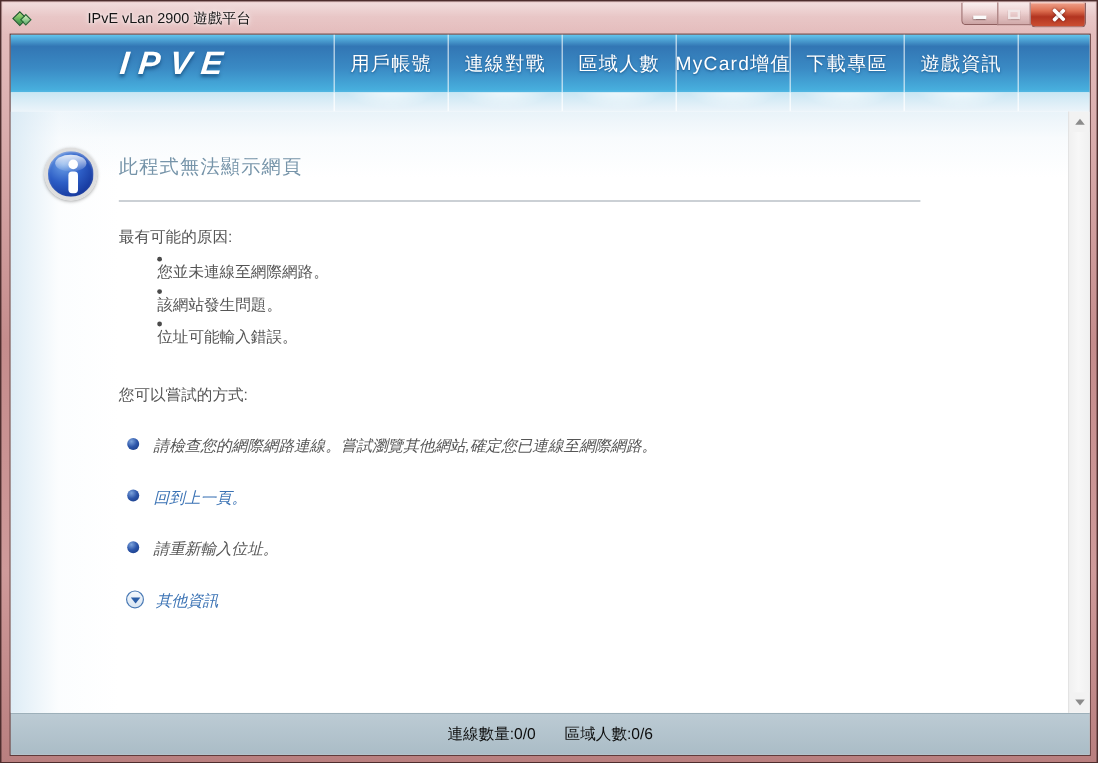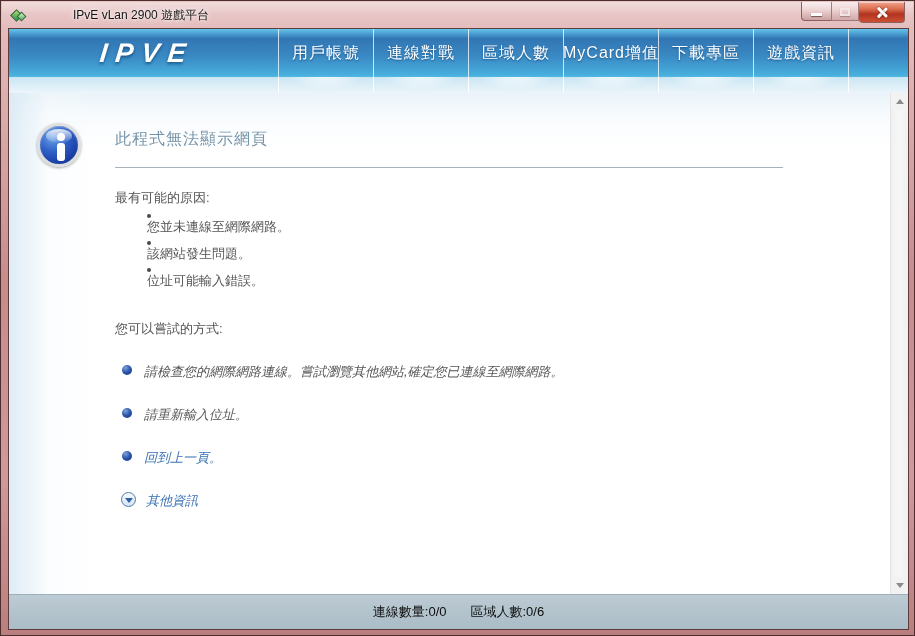--- a/index.html
+++ b/index.html
@@ -92,21 +92,21 @@
     width:95px; border-left:1px solid rgba(255,255,255,.9);
     background:radial-gradient(60% 170% at 50% -35%, rgba(255,255,255,.95) 0%, rgba(255,255,255,0) 70%);
   }
   
   .viewport {
     position:relative; height:501px; flex:0 0 auto;
     background:
       linear-gradient(90deg, rgba(216,233,244,.85) 0%, rgba(246,250,253,.4) 40px, rgba(255,255,255,0) 90px),
       linear-gradient(180deg,#e9f3f9 0%,#f8fbfd 22px,#ffffff 55px);
   }
-  .page { display:flex; padding:30px 0 0 28px; width:870px;gap:16px; }
+  .page { display:flex; padding:30px 0 0 28px; width:870px; }
   .icon-col { flex:0 0 auto; margin-right:18px; }
   .info-icon {
     position:relative; width:44px; height:44px; border-radius:50%;
     background:radial-gradient(circle at 34% 28%, #6ea3e8 0%, #2d5ec6 42%, #16389d 78%, #102a80 100%);
     border:3px solid #dedede;
     box-shadow:0 1px 3px rgba(0,0,0,.35), inset 0 1px 2px rgba(255,255,255,.4);
   }
   .info-icon::before {
     content:""; position:absolute; left:6px; top:3px; width:26px; height:14px;
     border-radius:50%; background:linear-gradient(180deg,rgba(255,255,255,.85),rgba(255,255,255,.05));
@@ -250,25 +250,25 @@
           </ul>
 
           <div class="sec-heading try-heading">您可以嘗試的方式:</div>
 
           <div class="sug-row">
             <span class="bullet-blue"></span>
             <span>請檢查您的網際網路連線。嘗試瀏覽其他網站,確定您已連線至網際網路。</span>
           </div>
           <div class="sug-row">
             <span class="bullet-blue"></span>
+            <a class="sug-link">回到上一頁。</a>
+          </div>
+          <div class="sug-row">
+            <span class="bullet-blue"></span>
             <span>請重新輸入位址。</span>
-          </div>
-          <div class="sug-row">
-            <span class="bullet-blue"></span>
-            <a class="sug-link">回到上一頁。</a>
           </div>
           <div class="sug-row">
             <span class="expander-icon"></span>
             <a class="sug-link">其他資訊</a>
           </div>
         </div>
       </div>
 
       <div class="scrollbar">
         <div class="sb-btn">

